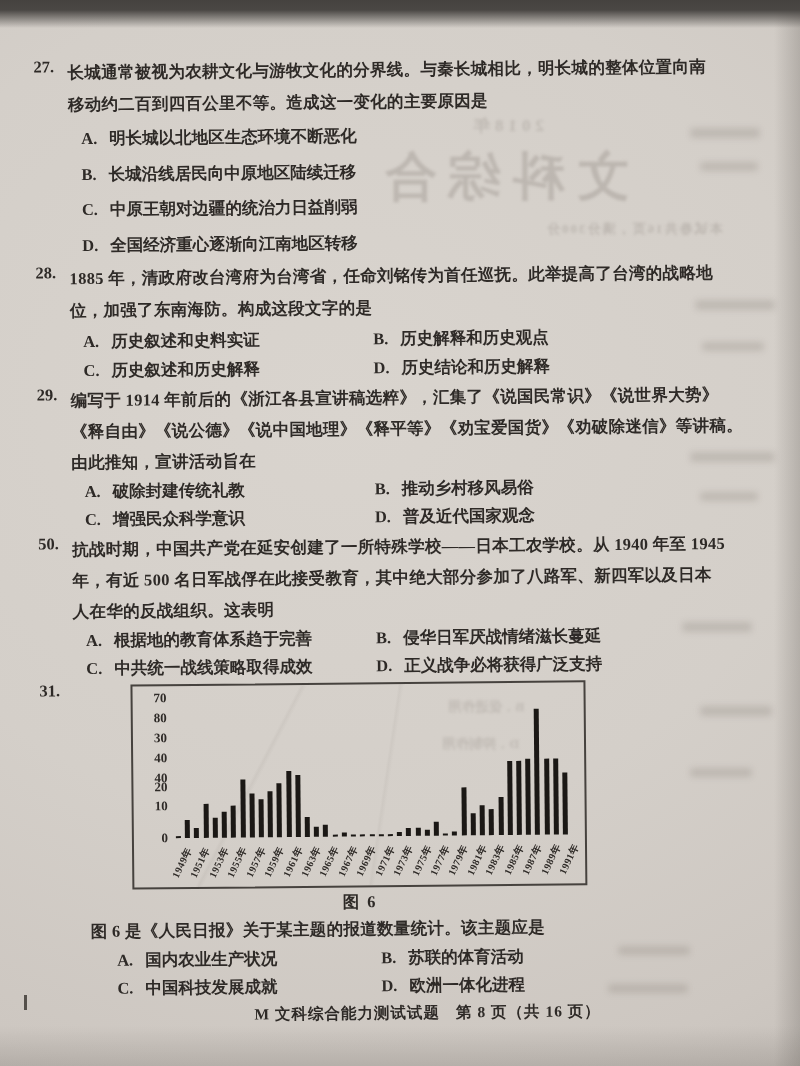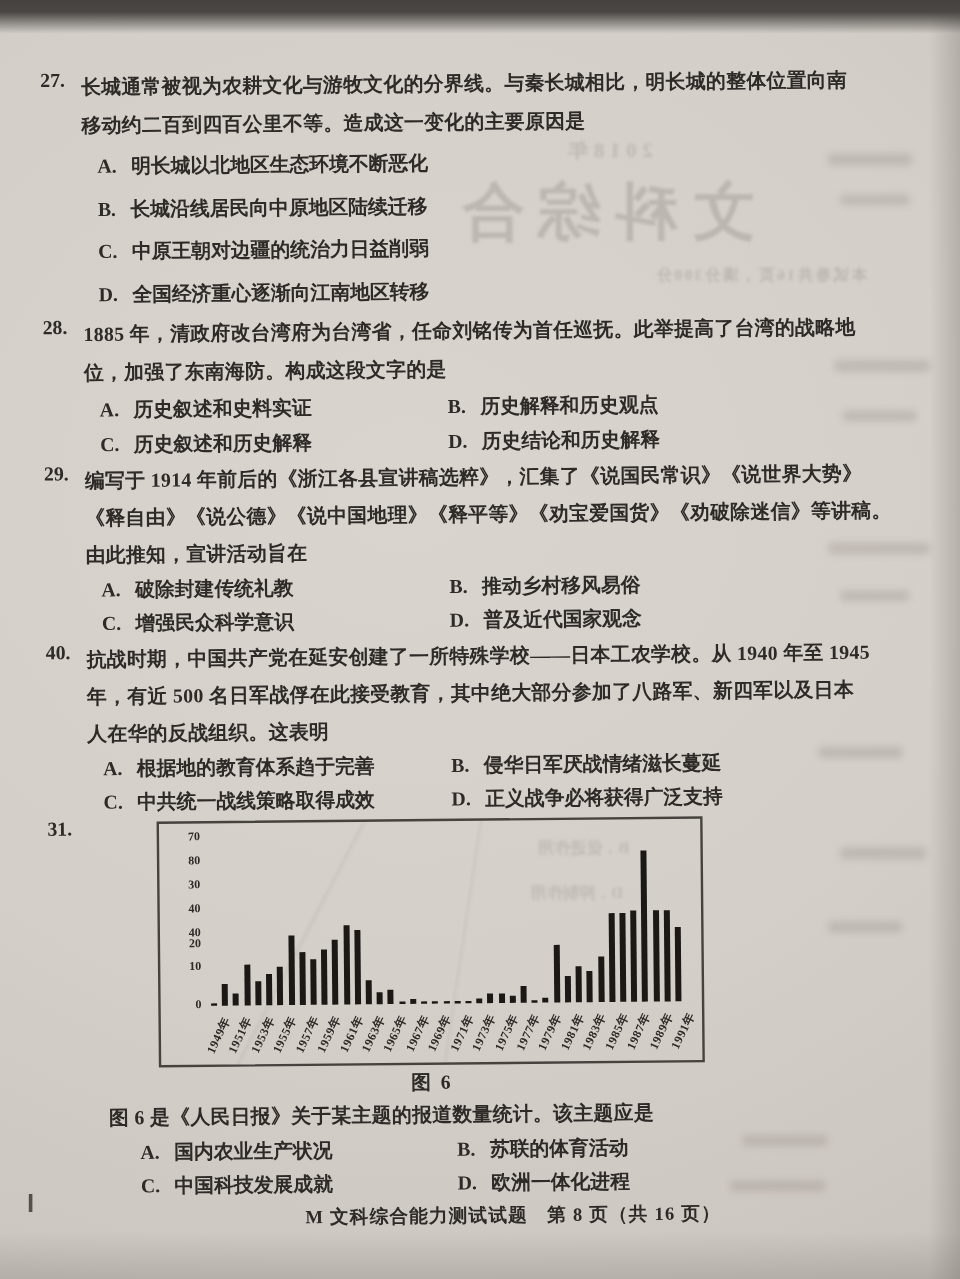--- a/index.html
+++ b/index.html
@@ -42,21 +42,21 @@
   .col-a{width:290px;flex:none;}
   
   .q31{margin-top:2px;}
   .q31 .qnum{top:-4px;}
   .chart-box{position:relative;margin-left:57px;width:455px;height:205px;
     border:2px solid #46423e;box-sizing:border-box;
     background:
       linear-gradient(118deg, rgba(255,255,255,0) 30%, rgba(140,133,126,.10) 30.6%, rgba(255,255,255,0) 31.4%),
       linear-gradient(99deg, rgba(255,255,255,0) 55%, rgba(140,133,126,.09) 55.5%, rgba(255,255,255,0) 56.3%);}
   .y-axis{position:absolute;left:4px;top:12px;width:30px;height:140px;}
-  .ytick{position:absolute;right:0;font-size:10px;font-weight:700;line-height:14px;}
+  .ytick{position:absolute;right:0;font-size:13px;font-weight:700;line-height:14px;}
   .plot{position:absolute;left:40px;top:12px;width:400px;height:140px;}
   .bar{position:absolute;bottom:0;width:5px;background:#1b1815;}
   .xlabels{position:absolute;left:40px;top:154px;width:400px;height:50px;}
   .xlab{position:absolute;top:5px;width:62px;text-align:right;font-size:10px;font-weight:700;
     white-space:nowrap;transform:rotate(-64deg);transform-origin:100% 0;letter-spacing:.5px;}
   .fig-caption{margin-left:57px;width:455px;text-align:center;line-height:25px;
     font-weight:700;letter-spacing:2px;margin-top:2px;}
   .q31-stem{margin-left:15px;line-height:30px;}
   .q31 .opt-row{margin-left:41px;line-height:28px;}
   .q31 .col-a{width:264px;}
@@ -129,21 +129,21 @@
         <div class="opt col-a"><span class="olabel">A.</span><span class="otext">破除封建传统礼教</span></div>
         <div class="opt"><span class="olabel">B.</span><span class="otext">推动乡村移风易俗</span></div>
       </div>
       <div class="opt-row">
         <div class="opt col-a"><span class="olabel">C.</span><span class="otext">增强民众科学意识</span></div>
         <div class="opt"><span class="olabel">D.</span><span class="otext">普及近代国家观念</span></div>
       </div>
     </section>
 
     <section class="question q3line">
-      <span class="qnum">40.</span>
+      <span class="qnum">50.</span>
       <div class="stem-line">抗战时期，中国共产党在延安创建了一所特殊学校——日本工农学校。从 1940 年至 1945</div>
       <div class="stem-line">年，有近 500 名日军战俘在此接受教育，其中绝大部分参加了八路军、新四军以及日本</div>
       <div class="stem-line">人在华的反战组织。这表明</div>
       <div class="opt-row">
         <div class="opt col-a"><span class="olabel">A.</span><span class="otext">根据地的教育体系趋于完善</span></div>
         <div class="opt"><span class="olabel">B.</span><span class="otext">侵华日军厌战情绪滋长蔓延</span></div>
       </div>
       <div class="opt-row">
         <div class="opt col-a"><span class="olabel">C.</span><span class="otext">中共统一战线策略取得成效</span></div>
         <div class="opt"><span class="olabel">D.</span><span class="otext">正义战争必将获得广泛支持</span></div>

